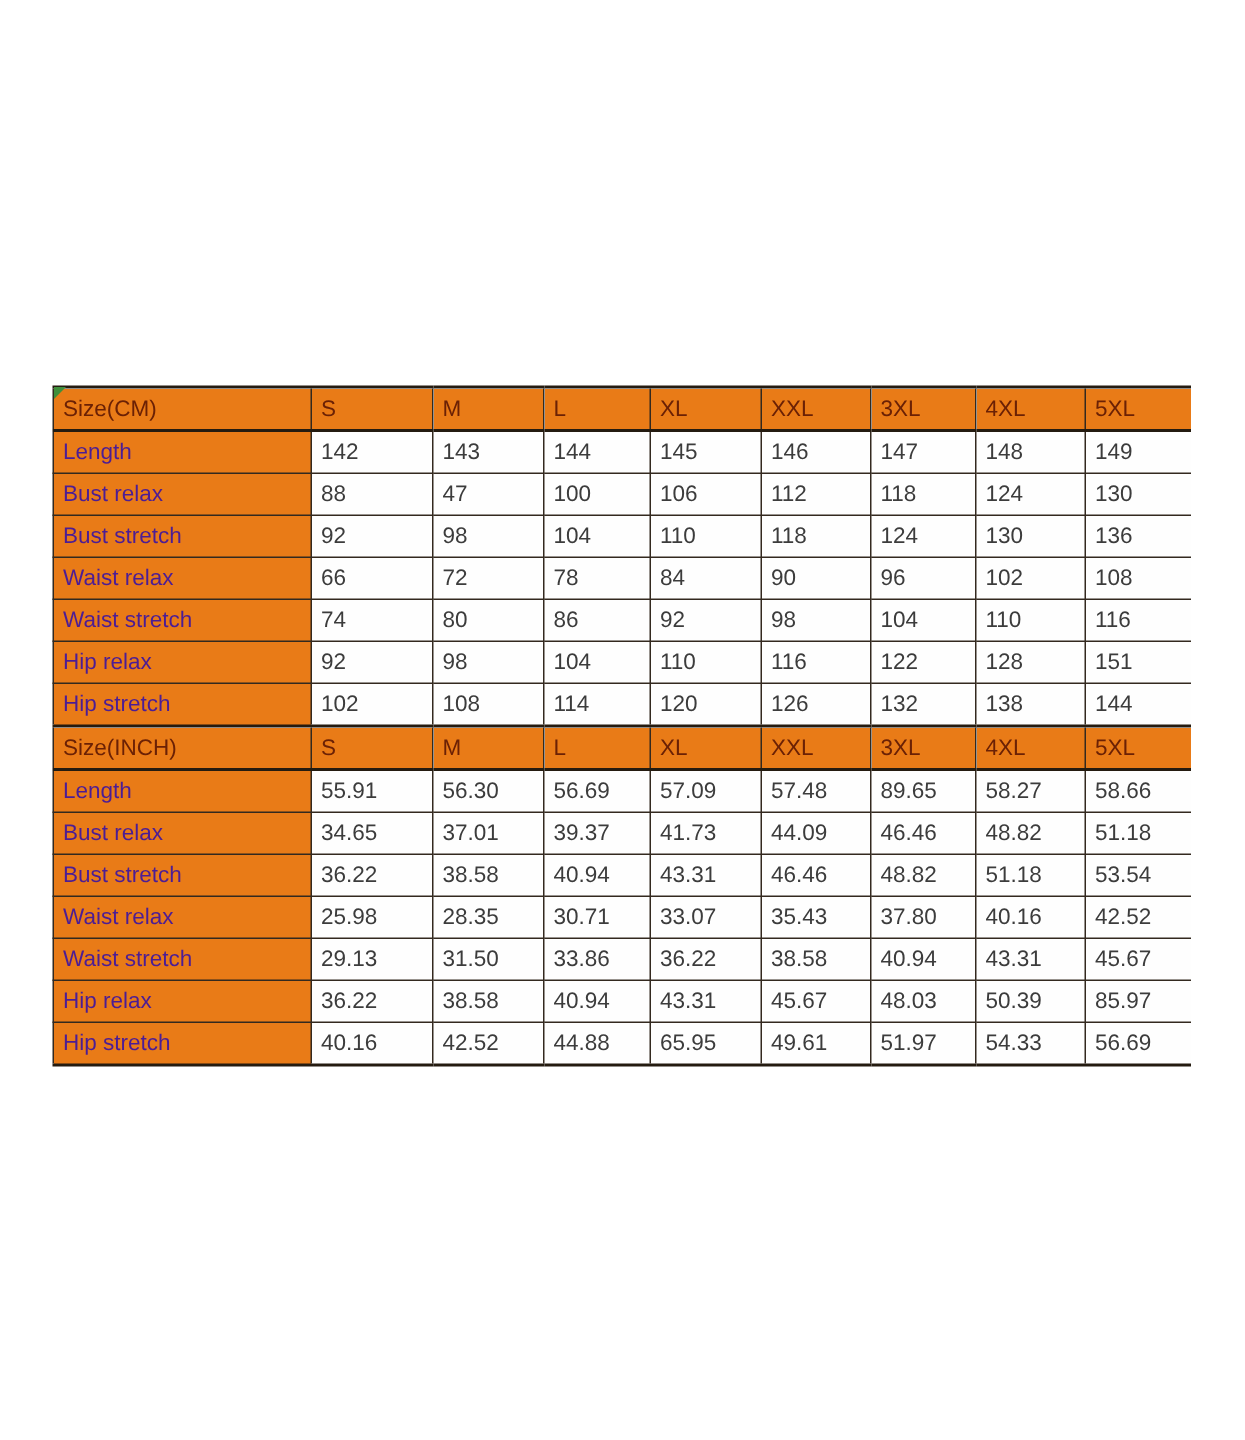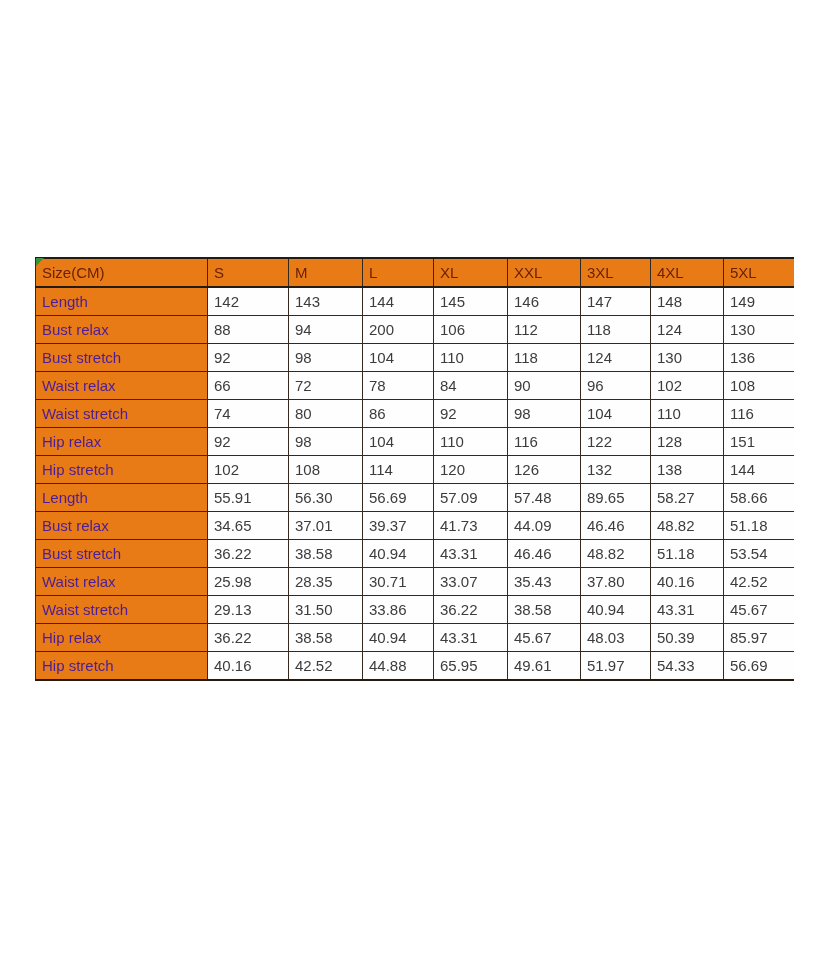--- a/index.html
+++ b/index.html
@@ -108,22 +108,22 @@
             <td class="value-cell">144</td>
             <td class="value-cell">145</td>
             <td class="value-cell">146</td>
             <td class="value-cell">147</td>
             <td class="value-cell">148</td>
             <td class="value-cell">149</td>
           </tr>
           <tr class="data-row">
             <td class="label-cell">Bust relax</td>
             <td class="value-cell">88</td>
-            <td class="value-cell">94</td>
-            <td class="value-cell">200</td>
+            <td class="value-cell">47</td>
+            <td class="value-cell">100</td>
             <td class="value-cell">106</td>
             <td class="value-cell">112</td>
             <td class="value-cell">118</td>
             <td class="value-cell">124</td>
             <td class="value-cell">130</td>
           </tr>
           <tr class="data-row">
             <td class="label-cell">Bust stretch</td>
             <td class="value-cell">92</td>
             <td class="value-cell">98</td>
@@ -171,20 +171,31 @@
             <td class="label-cell">Hip stretch</td>
             <td class="value-cell">102</td>
             <td class="value-cell">108</td>
             <td class="value-cell">114</td>
             <td class="value-cell">120</td>
             <td class="value-cell">126</td>
             <td class="value-cell">132</td>
             <td class="value-cell">138</td>
             <td class="value-cell">144</td>
           </tr>
+          <tr class="header-row">
+            <td>Size(INCH)</td>
+            <td>S</td>
+            <td>M</td>
+            <td>L</td>
+            <td>XL</td>
+            <td>XXL</td>
+            <td>3XL</td>
+            <td>4XL</td>
+            <td>5XL</td>
+          </tr>
           <tr class="data-row">
             <td class="label-cell">Length</td>
             <td class="value-cell">55.91</td>
             <td class="value-cell">56.30</td>
             <td class="value-cell">56.69</td>
             <td class="value-cell">57.09</td>
             <td class="value-cell">57.48</td>
             <td class="value-cell">89.65</td>
             <td class="value-cell">58.27</td>
             <td class="value-cell">58.66</td>

